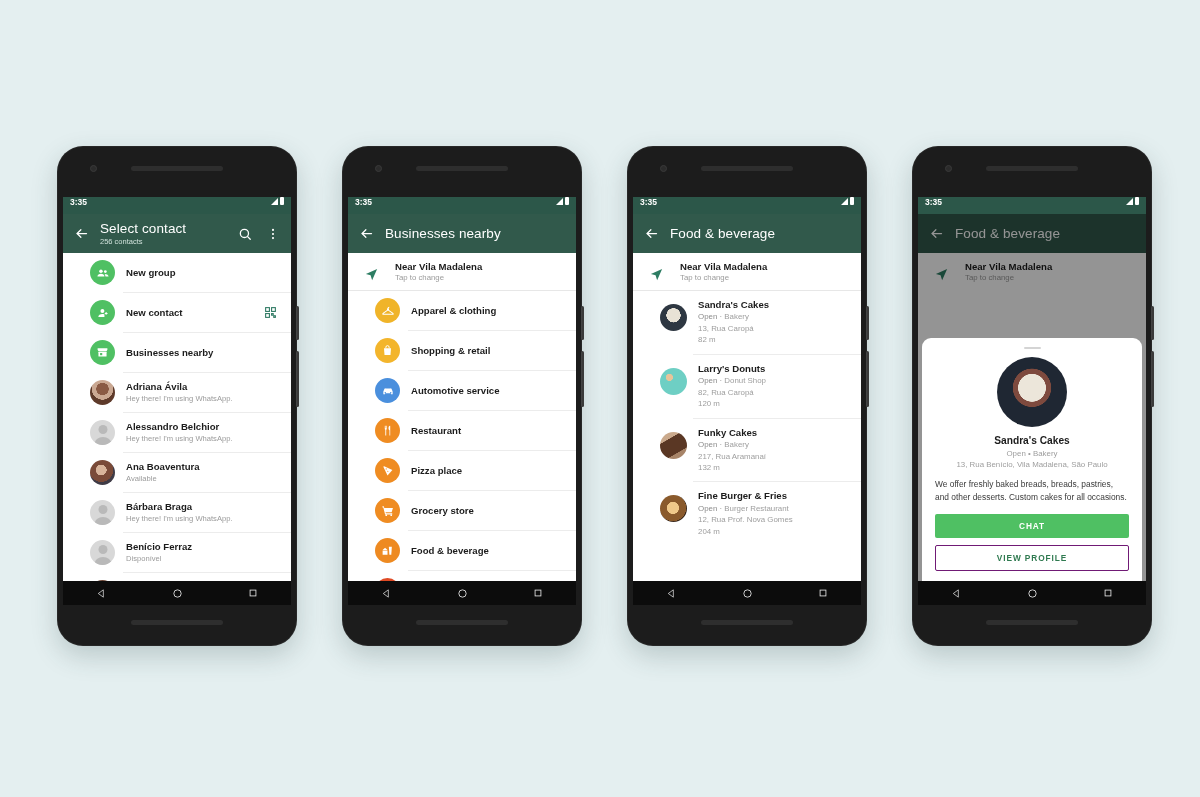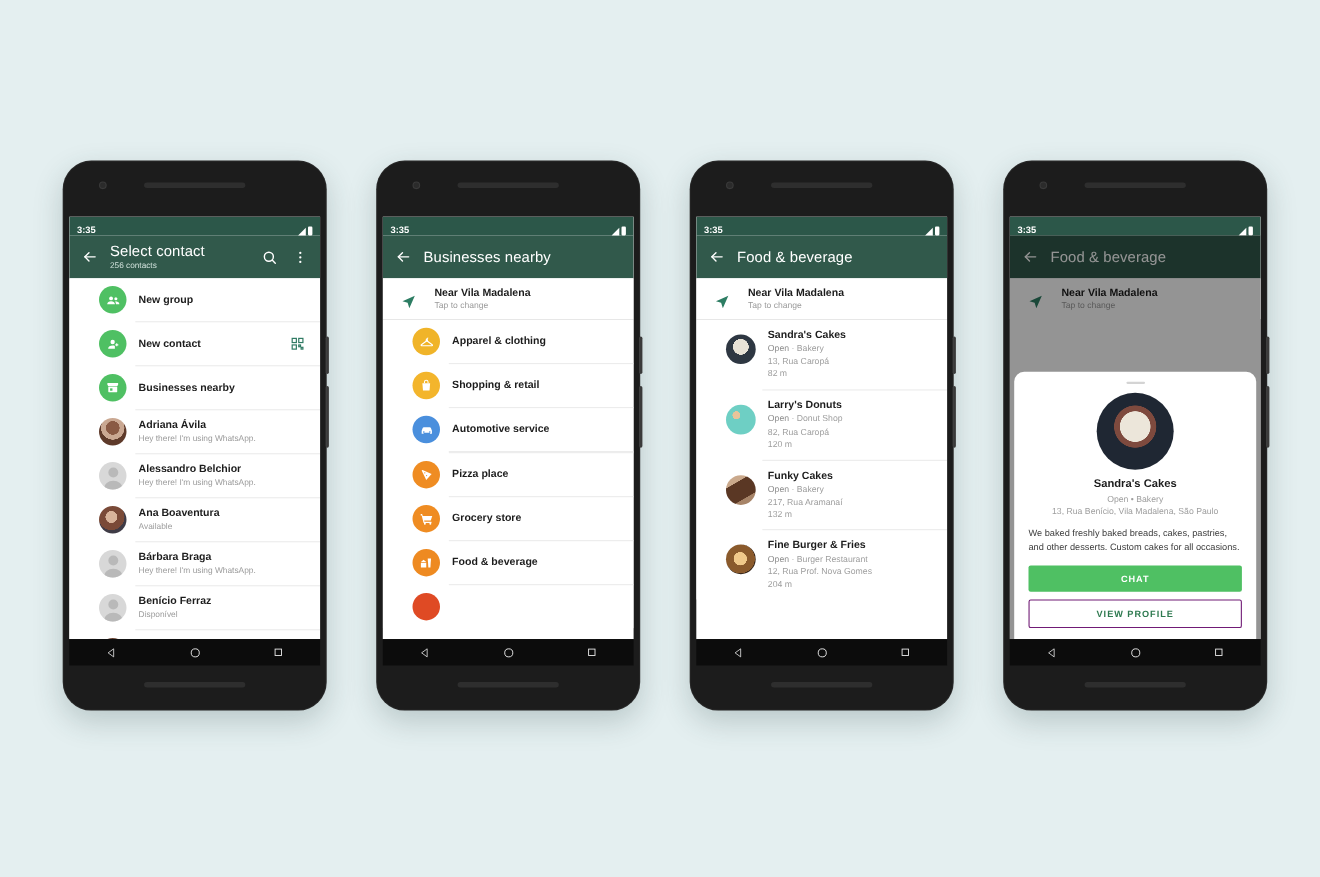--- a/index.html
+++ b/index.html
@@ -63,21 +63,21 @@
     position: absolute;
     left: 6px; right: 6px;
     top: 51px; height: 384px;
     background: #fff;
     overflow: hidden;
   }
 
   
   .statusbar {
     height: 17px; background: #2c5749;
-    display: flex; align-items: flex-end; justify-content: space-between;
+    display: flex; align-items: flex-start; justify-content: space-between;
     padding: 0 7px; color: #fff;
     font-size: 8.5px; font-weight: bold;
   }
   .sb-icons { display: flex; align-items: center; gap: 2px; }
   .sig {
     width: 0; height: 0;
     border-left: 7px solid transparent;
     border-bottom: 7px solid #fff;
   }
   .batt {
@@ -455,20 +455,31 @@
                 <circle cx="7.3" cy="15" r="1.3" fill="#4a8fdd"></circle>
                 <circle cx="16.7" cy="15" r="1.3" fill="#4a8fdd"></circle>
               </svg>
           </span>
           <span class="txt">
               <div class="name">Automotive service</div>
             </span>
         </div>
         <div class="sep"></div>
 
+        <div class="row">
+          <span class="circ orange">
+            <svg width="13" height="13" viewBox="0 0 24 24" fill="#fff">
+                <path d="M7 3v6a2 2 0 0 0 1 1.7V21h1.6v-10.3A2 2 0 0 0 10.6 9V3H9.4v4.6H8.6V3H7.4v4.6H6.6V3z"></path>
+                <path d="M16.5 3c-1.6 0-2.6 2-2.6 5 0 2 .7 3.2 1.7 3.6V21H17V3z"></path>
+              </svg>
+          </span>
+          <span class="txt">
+              <div class="name">Restaurant</div>
+            </span>
+        </div>
         <div class="sep"></div>
 
         <div class="row">
           <span class="circ orange">
             <svg width="13" height="13" viewBox="0 0 24 24" fill="#fff">
                 <path d="M12 21 4.5 5.5a1 1 0 0 1 1.3-1.3L21 11z"></path>
                 <circle cx="9.6" cy="9" r="1.1" fill="#ef8c22"></circle>
                 <circle cx="12.6" cy="13.6" r="1" fill="#ef8c22"></circle>
               </svg>
           </span>
@@ -682,21 +693,21 @@
       </div>
 
       <div class="dim"></div>
 
       <div class="sheet">
         <div class="grabber"></div>
         <div class="bigpic" style="background:radial-gradient(circle at 50% 44%,#ece6da 0 26%,#7e4a3e 27% 36%,#1f2733 37% 100%);"></div>
         <div class="bizname">Sandra's Cakes</div>
         <div class="bizmeta">Open • Bakery</div>
         <div class="bizaddr">13, Rua Benício, Vila Madalena, São Paulo</div>
-        <div class="bizdesc">We baked freshly baked breads, cakes, pastries, and other desserts. Custom cakes for all occasions.</div>
+        <div class="bizdesc">We offer freshly baked breads, breads, pastries, and other desserts. Custom cakes for all occasions.</div>
         <a class="btn primary">CHAT</a>
         <a class="btn secondary">VIEW PROFILE</a>
         <div class="sheet-pad"></div>
       </div>
     </div>
 
     <div class="navbar">
       <span>
           <svg width="11" height="11" viewBox="0 0 24 24" fill="none" stroke="#e8e8e8" stroke-width="1.6">
             <polygon points="16,4 5,12 16,20"></polygon>

